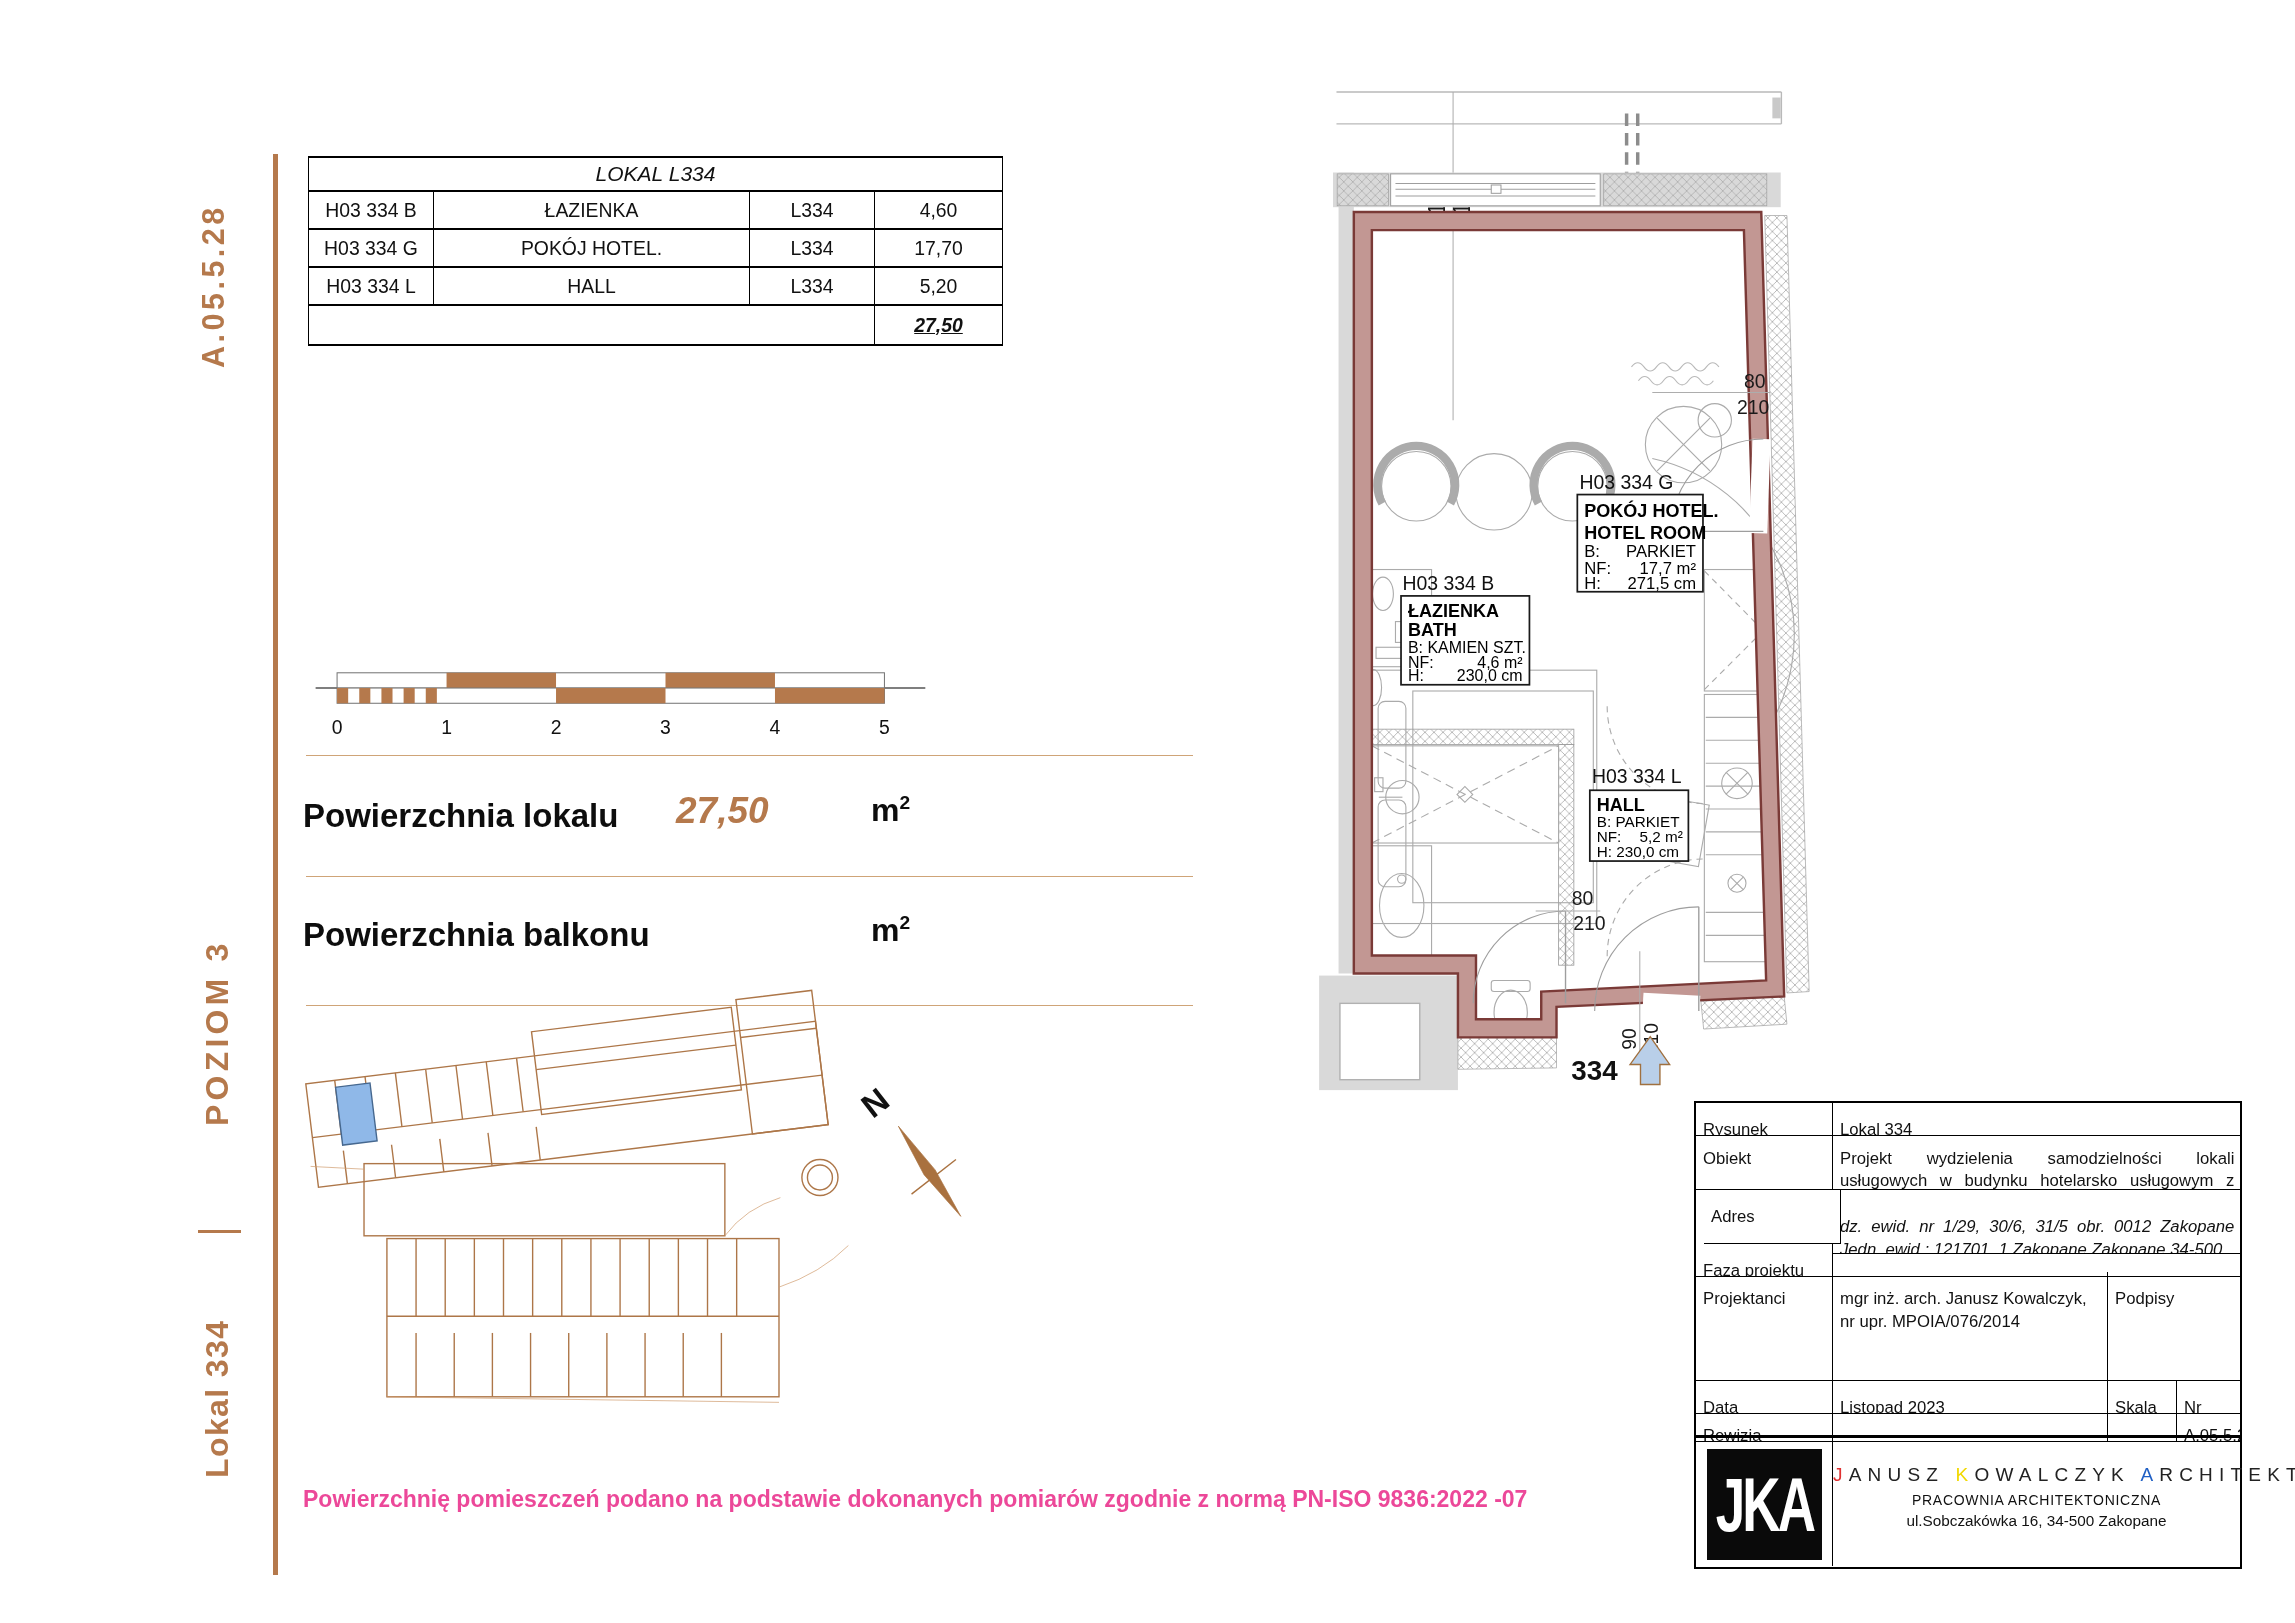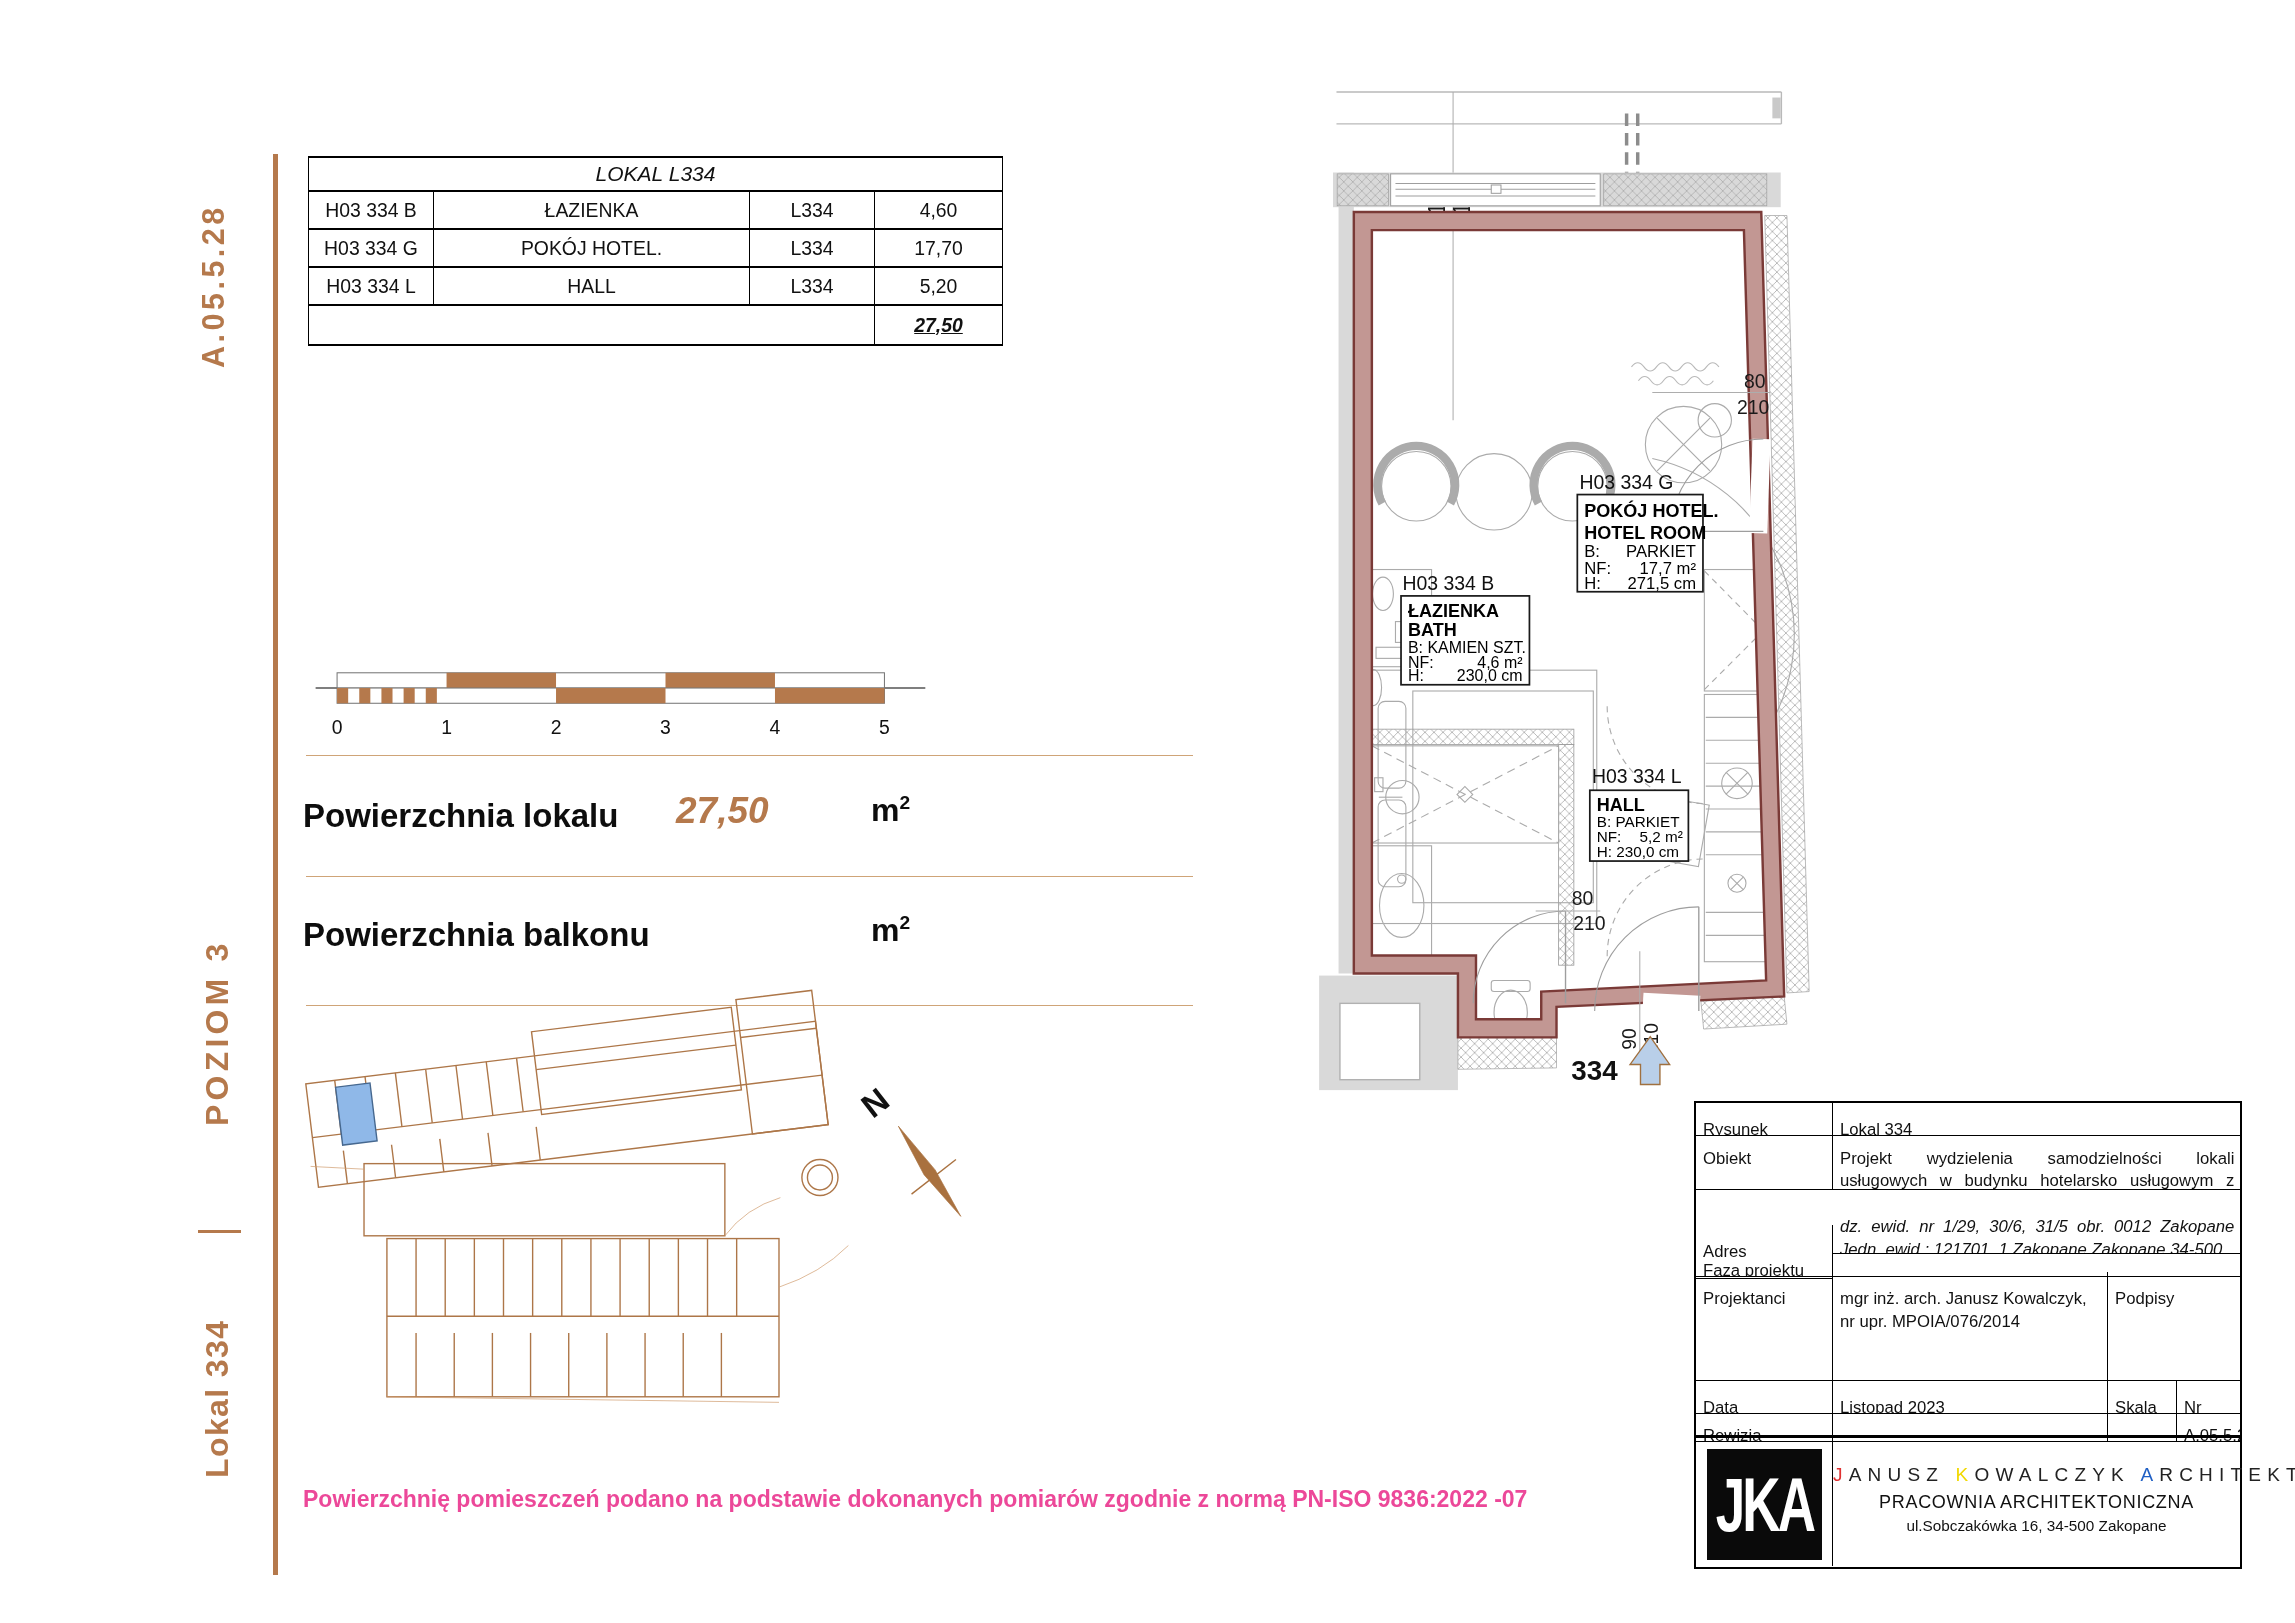--- a/index.html
+++ b/index.html
@@ -27,21 +27,21 @@
   .tb .cell{position:absolute;box-sizing:border-box;border-right:1.4px solid #000;border-bottom:1.4px solid #000;
             font-size:16.7px;padding:16px 7px;overflow:hidden;line-height:1.35;}
   .tb .nb{border-right:none;}
   .tb .just{text-align:justify;padding-right:5.6px;}
   .tb .thick{position:absolute;left:0;width:544px;height:2.8px;background:#000;}
   .logo-box{position:absolute;background:#0a0a0a;display:flex;align-items:center;justify-content:center;}
   .logo-box span{color:#fff;font-weight:800;font-size:53px;letter-spacing:-2.8px;transform:scaleY(1.45);}
   .firm{position:absolute;text-align:center;}
   .firm .l1{font-size:19px;letter-spacing:6.2px;color:#222;white-space:nowrap;}
   .firm .l1 .r{color:#e03131;} .firm .l1 .y{color:#f2d900;} .firm .l1 .b{color:#1f5fc4;}
-  .firm .l2{font-size:18px;margin-top:5.6px;letter-spacing:0.7px;}
+  .firm .l2{font-size:14px;margin-top:5.6px;letter-spacing:0.7px;}
   .firm .l3{font-size:15.3px;margin-top:4px;}
   svg text{font-family:"Liberation Sans",sans-serif;}
 </style>
 </head>
 <body>
 
 <div class="page">
 
   <div class="vlabel" style="left:196px;top:368px;font-size:30.5px;letter-spacing:3.5px;">A.05.5.28</div>
   <div class="vline" style="left:273px;top:154px;width:4.9px;height:1421px;"></div>
@@ -366,21 +366,21 @@
       <polygon points="487,1433 515,1473 501,1473 501,1502 473,1502 473,1473 458,1473" fill="#b9cfe9" stroke="#a0703f" stroke-width="2"></polygon>
       <text x="440" y="1495" font-size="40" font-weight="bold" fill="#111" text-anchor="end">334</text>
     </g>
   </svg>
 
   <div class="tb">
     <div class="cell" style="left:0;top:0;width:137px;height:28.5px;">Rysunek</div>
     <div class="cell nb" style="left:137px;top:0;width:407px;height:28.5px;">Lokal 334</div>
     <div class="cell" style="left:0;top:28.5px;width:137px;height:58px;">Obiekt</div>
     <div class="cell nb just" style="left:137px;top:28.5px;width:407px;height:58px;">Projekt wydzielenia samodzielności lokali usługowych w budynku hotelarsko usługowym z usługami przynależnymi.</div>
-    <div class="cell" style="left:0;top:87px;width:137px;height:54px;margin-top:35px;">Adres</div>
+    <div class="cell" style="left:8px;top:87px;width:137px;height:54px;">Adres</div>
     <div class="cell nb just" style="left:137px;top:97px;width:407px;height:54px;font-style:italic;">dz. ewid. nr 1/29, 30/6, 31/5 obr. 0012 Zakopane Jedn. ewid.: 121701_1 Zakopane Zakopane 34-500</div>
     <div class="cell" style="left:0;top:141px;width:137px;height:28px;">Faza projektu</div>
     <div class="cell nb" style="left:137px;top:141px;width:407px;height:28px;"></div>
     <div class="cell" style="left:0;top:169px;width:137px;height:109px;">Projektanci</div>
     <div class="cell" style="left:137px;top:169px;width:275px;height:109px;">mgr inż. arch. Janusz Kowalczyk, nr upr. MPOIA/076/2014</div>
     <div class="cell nb" style="left:412px;top:169px;width:132px;height:109px;">Podpisy</div>
     <div class="cell" style="left:0;top:278px;width:137px;height:28.5px;">Data</div>
     <div class="cell" style="left:137px;top:278px;width:275px;height:28.5px;">Listopad 2023</div>
     <div class="cell" style="left:412px;top:278px;width:69px;height:28.5px;">Skala</div>
     <div class="cell nb" style="left:481px;top:278px;width:63px;height:28.5px;">Nr rys.</div>

